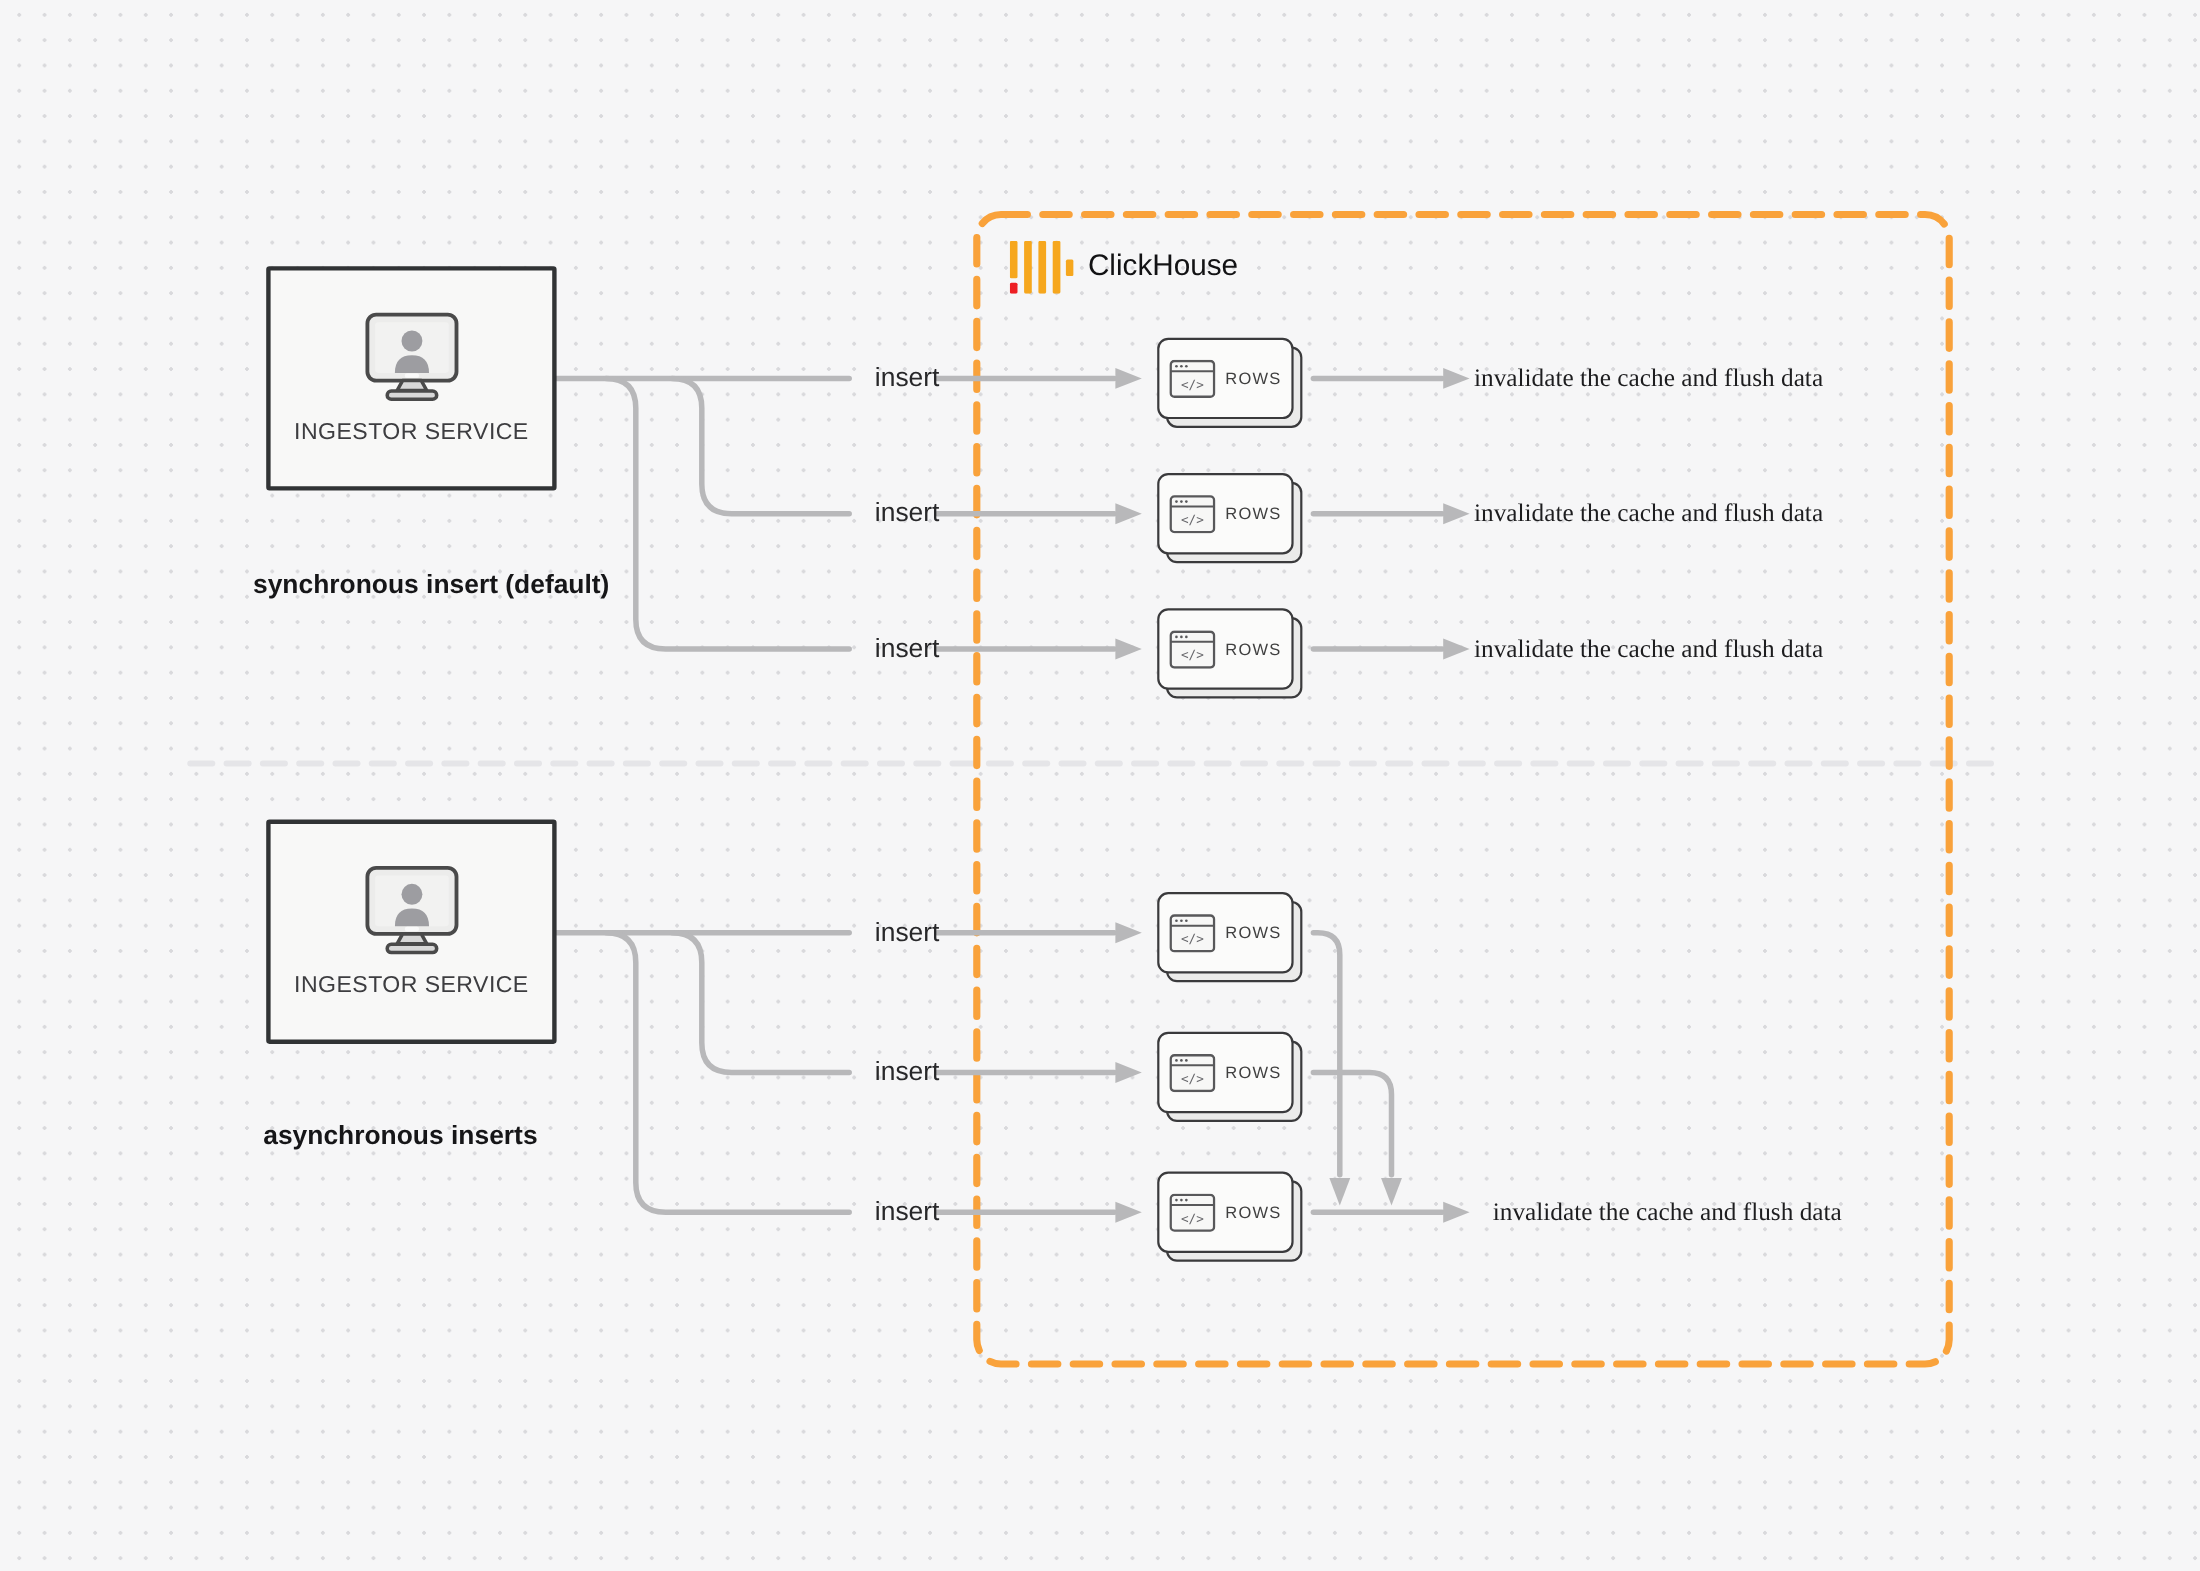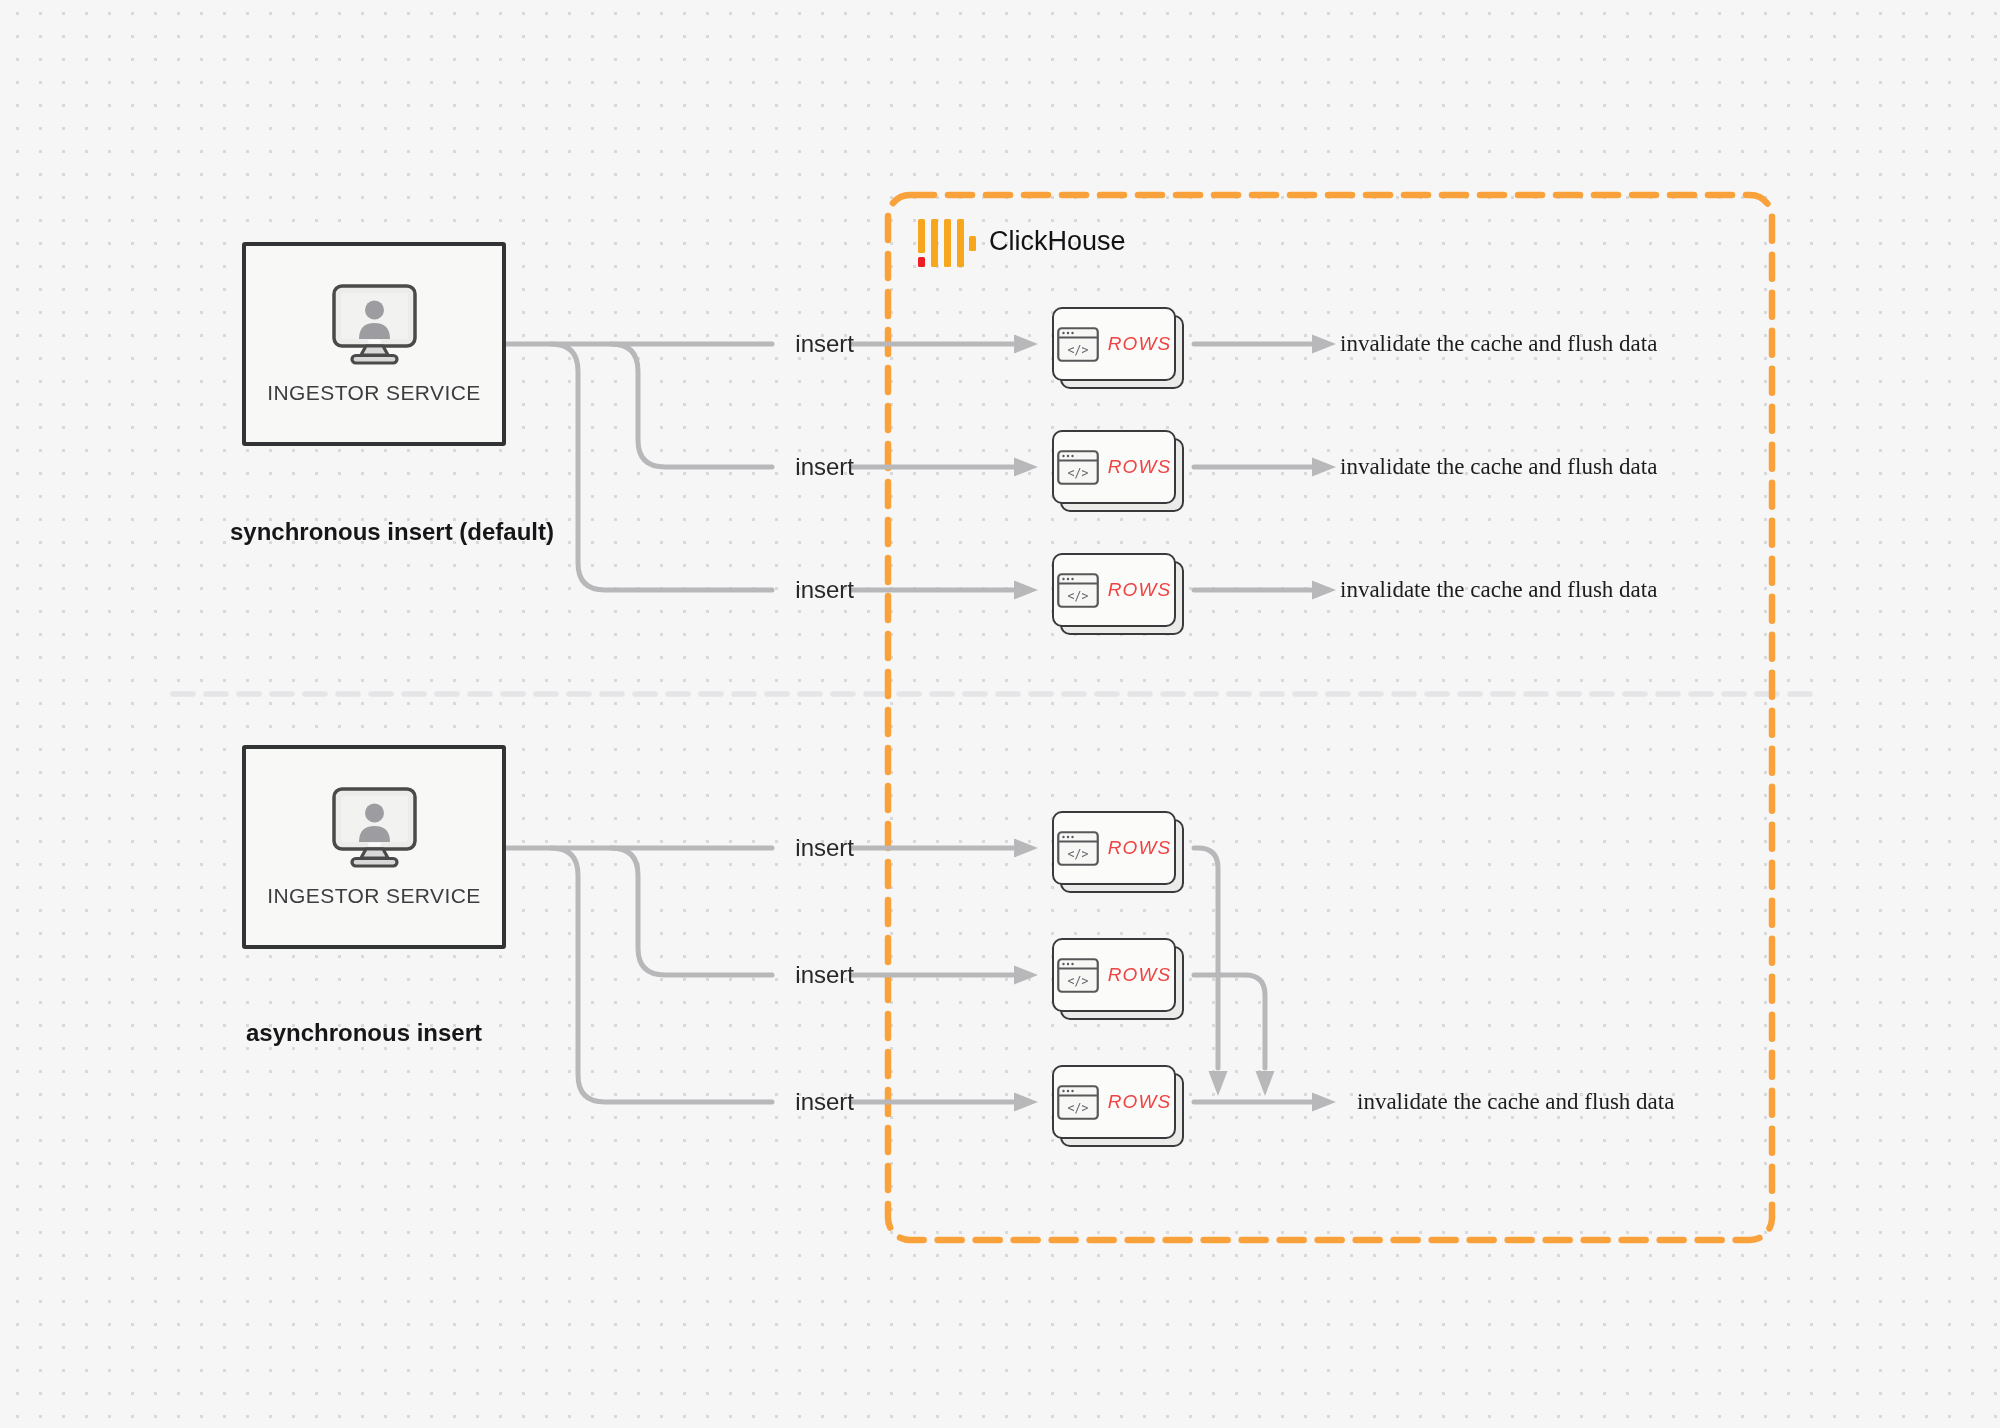--- a/index.html
+++ b/index.html
@@ -29,21 +29,21 @@
     font-size:24px;color:#28282a;}
 
   .result-label{position:absolute;height:32px;line-height:32px;font-size:23px;color:#1d1d1f;white-space:nowrap;font-family:Liberation Serif, serif;}
 
   .card{position:absolute;width:124px;height:74px;}
   .card-back{position:absolute;left:8px;top:8px;width:124px;height:74px;box-sizing:border-box;
     background:#ebebea;border:2.5px solid #3a3a3c;border-radius:10px;}
   .card-front{position:absolute;left:0;top:0;width:124px;height:74px;box-sizing:border-box;
     background:#fbfbfa;border:2.5px solid #3a3a3c;border-radius:10px;
     display:flex;align-items:center;justify-content:center;gap:9px;}
-  .rows-label{font-size:19px;font-style:italic;font-weight:500;letter-spacing:1.1px;color:#ef4444;}
+  .rows-label{font-size:15px;font-weight:500;letter-spacing:1.1px;color:#404040;}
   .code-glyph{font-family:"DejaVu Sans Mono",monospace;font-size:11.5px;fill:#66666a;text-anchor:middle;}
 
   .ch-logo{position:absolute;left:918px;top:219px;width:58px;height:48px;}
   .ch-label{position:absolute;left:989px;top:226px;font-size:27px;font-weight:400;color:#121214;}
 </style>
 </head>
 <body>
 
 <div class="canvas">
 
@@ -119,21 +119,21 @@
       <rect x="8" y="3" width="81" height="60" rx="8" fill="#ececeb" stroke="#4a4a4a" stroke-width="3.5"></rect>
       <rect x="15" y="10" width="67" height="46" rx="3" fill="#f2f2f1"></rect>
       <circle cx="48.5" cy="27" r="9.5" fill="#9d9da1"></circle>
       <path d="M33 56 Q33 40 48.5 40 Q64 40 64 56 Z" fill="#9d9da1"></path>
       <rect x="42" y="56.5" width="13" height="4" rx="2" fill="#fafafa"></rect>
       <path d="M40 63 L57 63 L62 72 L35 72 Z" fill="#d8d8d8" stroke="#4a4a4a" stroke-width="3.2" stroke-linejoin="round"></path>
       <rect x="26" y="72.5" width="45" height="7.5" rx="3.75" fill="#d8d8d8" stroke="#4a4a4a" stroke-width="3.2"></rect>
     </svg>
     <div class="service-label">INGESTOR SERVICE</div>
   </div>
-  <div class="caption" style="left:154px;top:1019px;">asynchronous insert</div>
+  <div class="caption" style="left:154px;top:1019px;">asynchronous inserts</div>
 
   <div class="insert-label" style="left:770px;top:328px;">insert</div>
   <div class="insert-label" style="left:770px;top:451px;">insert</div>
   <div class="insert-label" style="left:770px;top:574px;">insert</div>
   <div class="insert-label" style="left:770px;top:832px;">insert</div>
   <div class="insert-label" style="left:770px;top:959px;">insert</div>
   <div class="insert-label" style="left:770px;top:1086px;">insert</div>
 
   <div class="card" style="left:1052px;top:307px;">
     <div class="card-back"></div>

